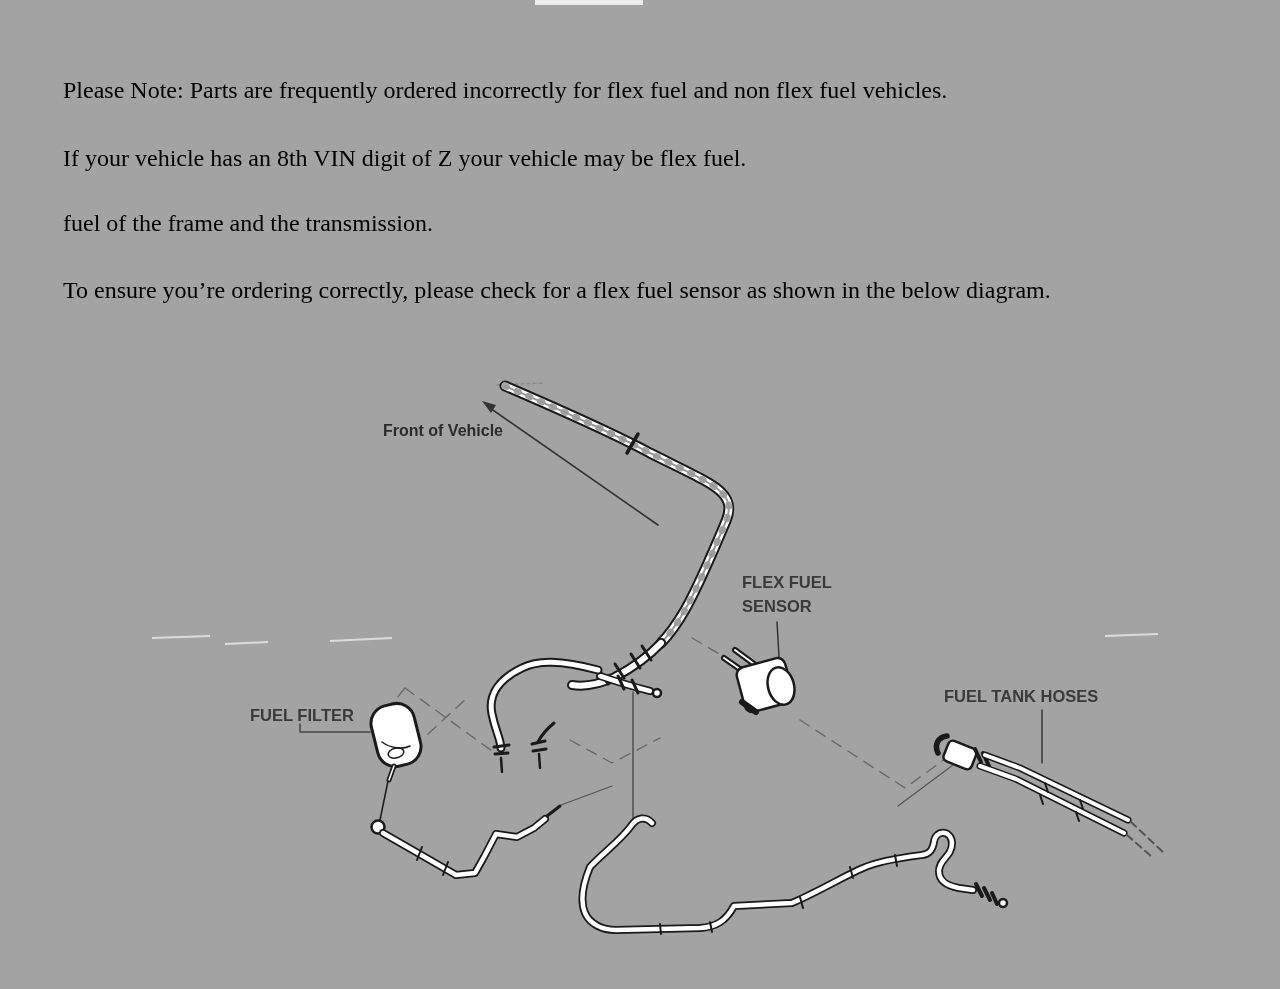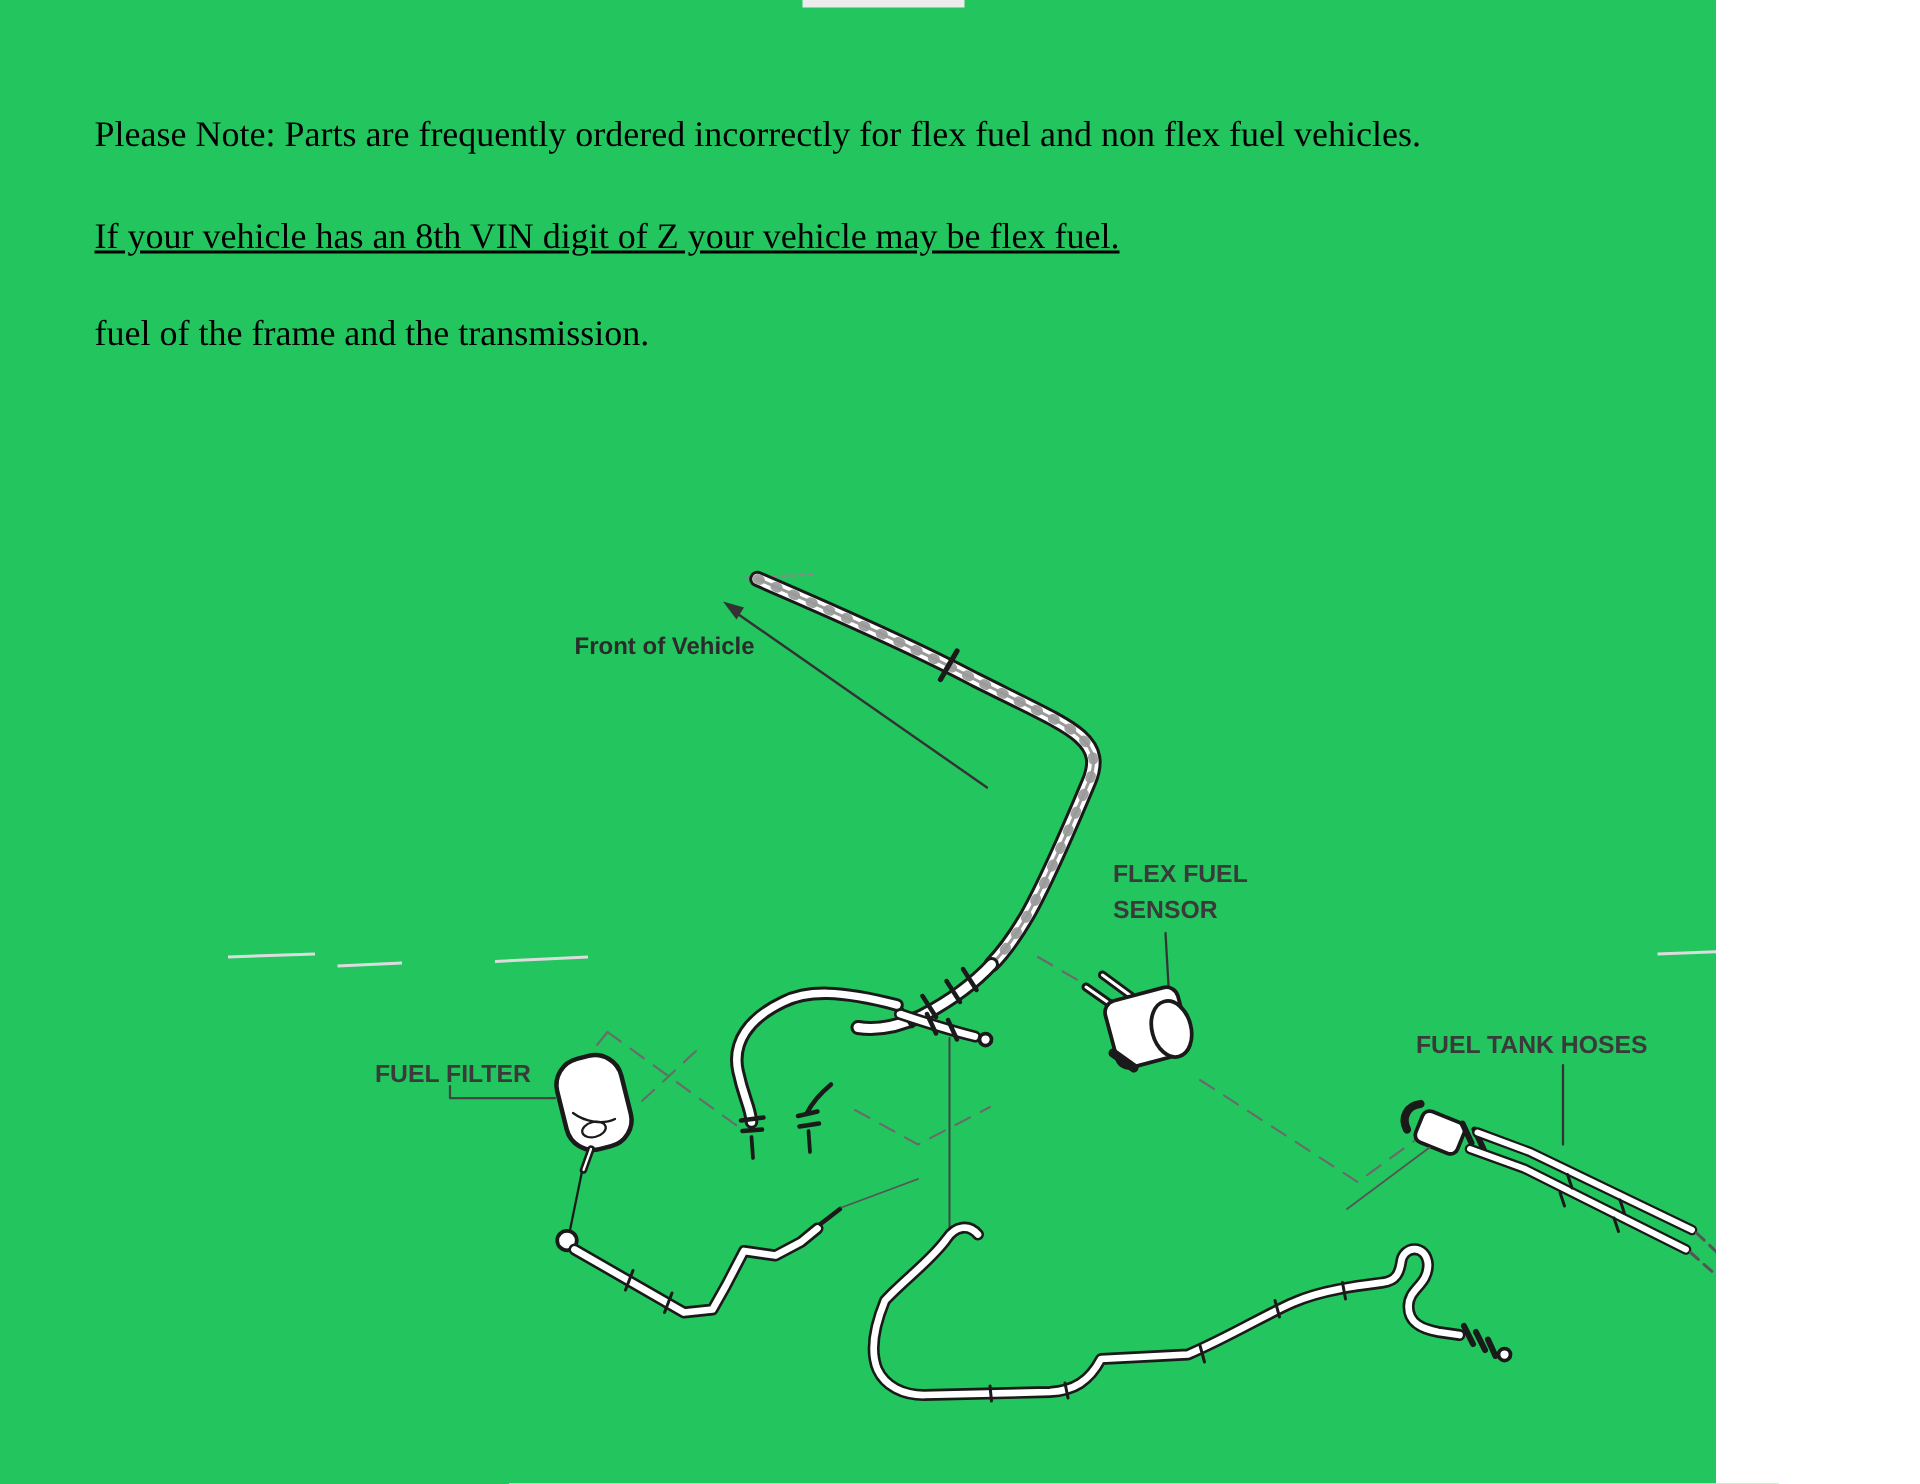--- a/index.html
+++ b/index.html
@@ -1,41 +1,42 @@
 <!DOCTYPE html>
 <html><head>
 <meta charset="utf-8">
 <style>
   html,body{margin:0;padding:0;background:#fff;}
-  .page{position:relative;width:1144px;height:989px;background:#22c55e;overflow:hidden;
+  .page{position:relative;width:1280px;height:989px;background:#a3a3a3;overflow:hidden;
         font-family:"Liberation Serif",serif;}
   .top-bar{position:absolute;left:535px;top:0;width:108px;height:5px;background:#ececec;}
   .notice{position:absolute;left:63px;top:73px;font-size:24px;color:#000;
           line-height:35px;white-space:nowrap;}
   .notice p{margin:0;}
   .mb1{margin-bottom:33px !important;}
-  .mb2{margin-bottom:30px !important;text-decoration:underline;}
+  .mb2{margin-bottom:30px !important;}
   .mb3{margin-bottom:32px !important;}
   .diagram-svg{position:absolute;left:0;top:0;width:1280px;height:989px;}
   .dlabel{font:700 16.5px "Liberation Sans",sans-serif;fill:#3a3a3a;}
   .dlabel2{font:600 16px "Liberation Sans",sans-serif;fill:#2b2b2b;}
 </style>
 </head>
 <body>
 
 <div class="page">
 
   <div class="top-bar"></div>
 
   <div class="notice">
     <p class="mb1">Please Note: Parts are frequently ordered incorrectly for flex fuel and non flex fuel vehicles.</p>
     <p class="mb2">If your vehicle has an 8th VIN digit of Z your vehicle may be flex fuel.</p>
     <div class="mb3">
       <p>fuel of the frame and the transmission.</p>
     </div>
+    <p>To ensure you’re ordering correctly, please check for a flex fuel sensor as shown in the below diagram.</p>
   </div>
 
   <svg class="diagram-svg" viewBox="0 0 1280 989" xmlns="http://www.w3.org/2000/svg">
 
     <g stroke="#dcdcdc" stroke-width="2">
       <line x1="152" y1="638" x2="210" y2="636"></line>
       <line x1="225" y1="644" x2="268" y2="642"></line>
       <line x1="330" y1="641" x2="392" y2="638"></line>
       <line x1="1105" y1="636" x2="1158" y2="634"></line>
     </g>

